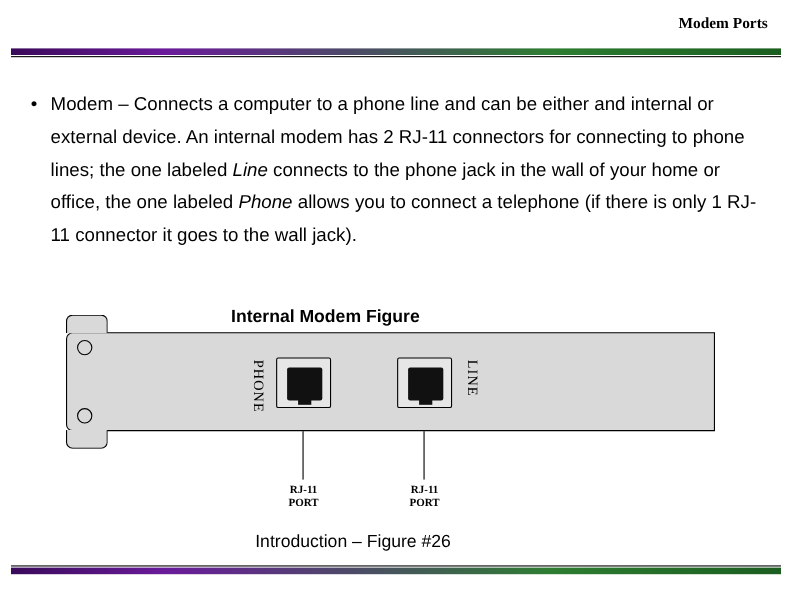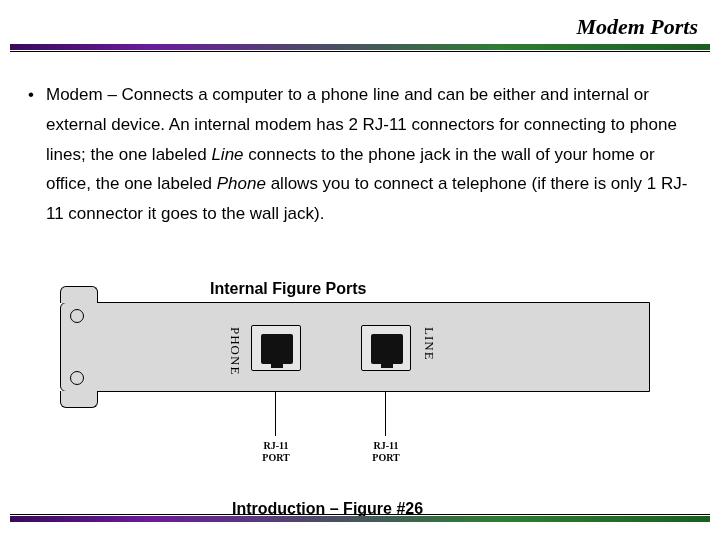--- a/index.html
+++ b/index.html
@@ -10,22 +10,21 @@
     font-family: Arial, Helvetica, sans-serif;
     color: #000;
     position: relative;
     overflow: hidden;
   }
   .title {
     position: absolute;
     top: 14px;
     right: 22px;
     font-weight: bold;
-    font-style: italic;
-    font-size: 22px;
+    font-size: 14px;
     font-family: "Times New Roman", serif;
   }
   .top-bar {
     position: absolute;
     top: 44px;
     left: 10px;
     right: 10px;
     height: 6px;
     background: linear-gradient(to right, #3a0a5a, #6a1b9a 20%, #2e7d32 70%, #1b5e20);
   }
@@ -142,23 +141,23 @@
     font-weight: bold;
     font-size: 10px;
     text-align: center;
     width: 70px;
     line-height: 1.15;
   }
   .plabel.p1 { left: 181px; }
   .plabel.p2 { left: 291px; }
   .caption {
     position: absolute;
-    top: 500px;
+    top: 484px;
     left: 232px;
-    font-weight: bold;
+    font-weight: normal;
     font-size: 16px;
   }
   .bottom-bar {
     position: absolute;
     left: 10px; right: 10px;
     bottom: 18px;
     height: 6px;
     background: linear-gradient(to right, #3a0a5a, #6a1b9a 20%, #2e7d32 70%, #1b5e20);
   }
   .bottom-bar::before {
@@ -177,21 +176,21 @@
 
 <div class="body-text">
   <div class="bullet-row">
     <div class="bullet-mark">•</div>
     <div class="bullet-content">
       <span class="term">Modem</span><span> – </span><span>Connects a computer to a phone line and can be either and internal or external device. An internal modem has 2 RJ-11 connectors for connecting to phone lines; the one labeled </span><span class="ital">Line</span><span> connects to the phone jack in the wall of your home or office, the one labeled </span><span class="ital">Phone</span><span> allows you to connect a telephone (if there is only 1 RJ-11 connector it goes to the wall jack).</span>
     </div>
   </div>
 </div>
 
-<div class="fig-title">Internal Figure Ports</div>
+<div class="fig-title">Internal Modem Figure</div>
 
 <div class="figure">
   <div class="bracket">
     <div class="screw t"></div>
     <div class="screw b"></div>
     <div class="vlabel phone">PHONE</div>
     <div class="port-block left">
       <div class="jack"></div>
     </div>
     <div class="port-block right">

